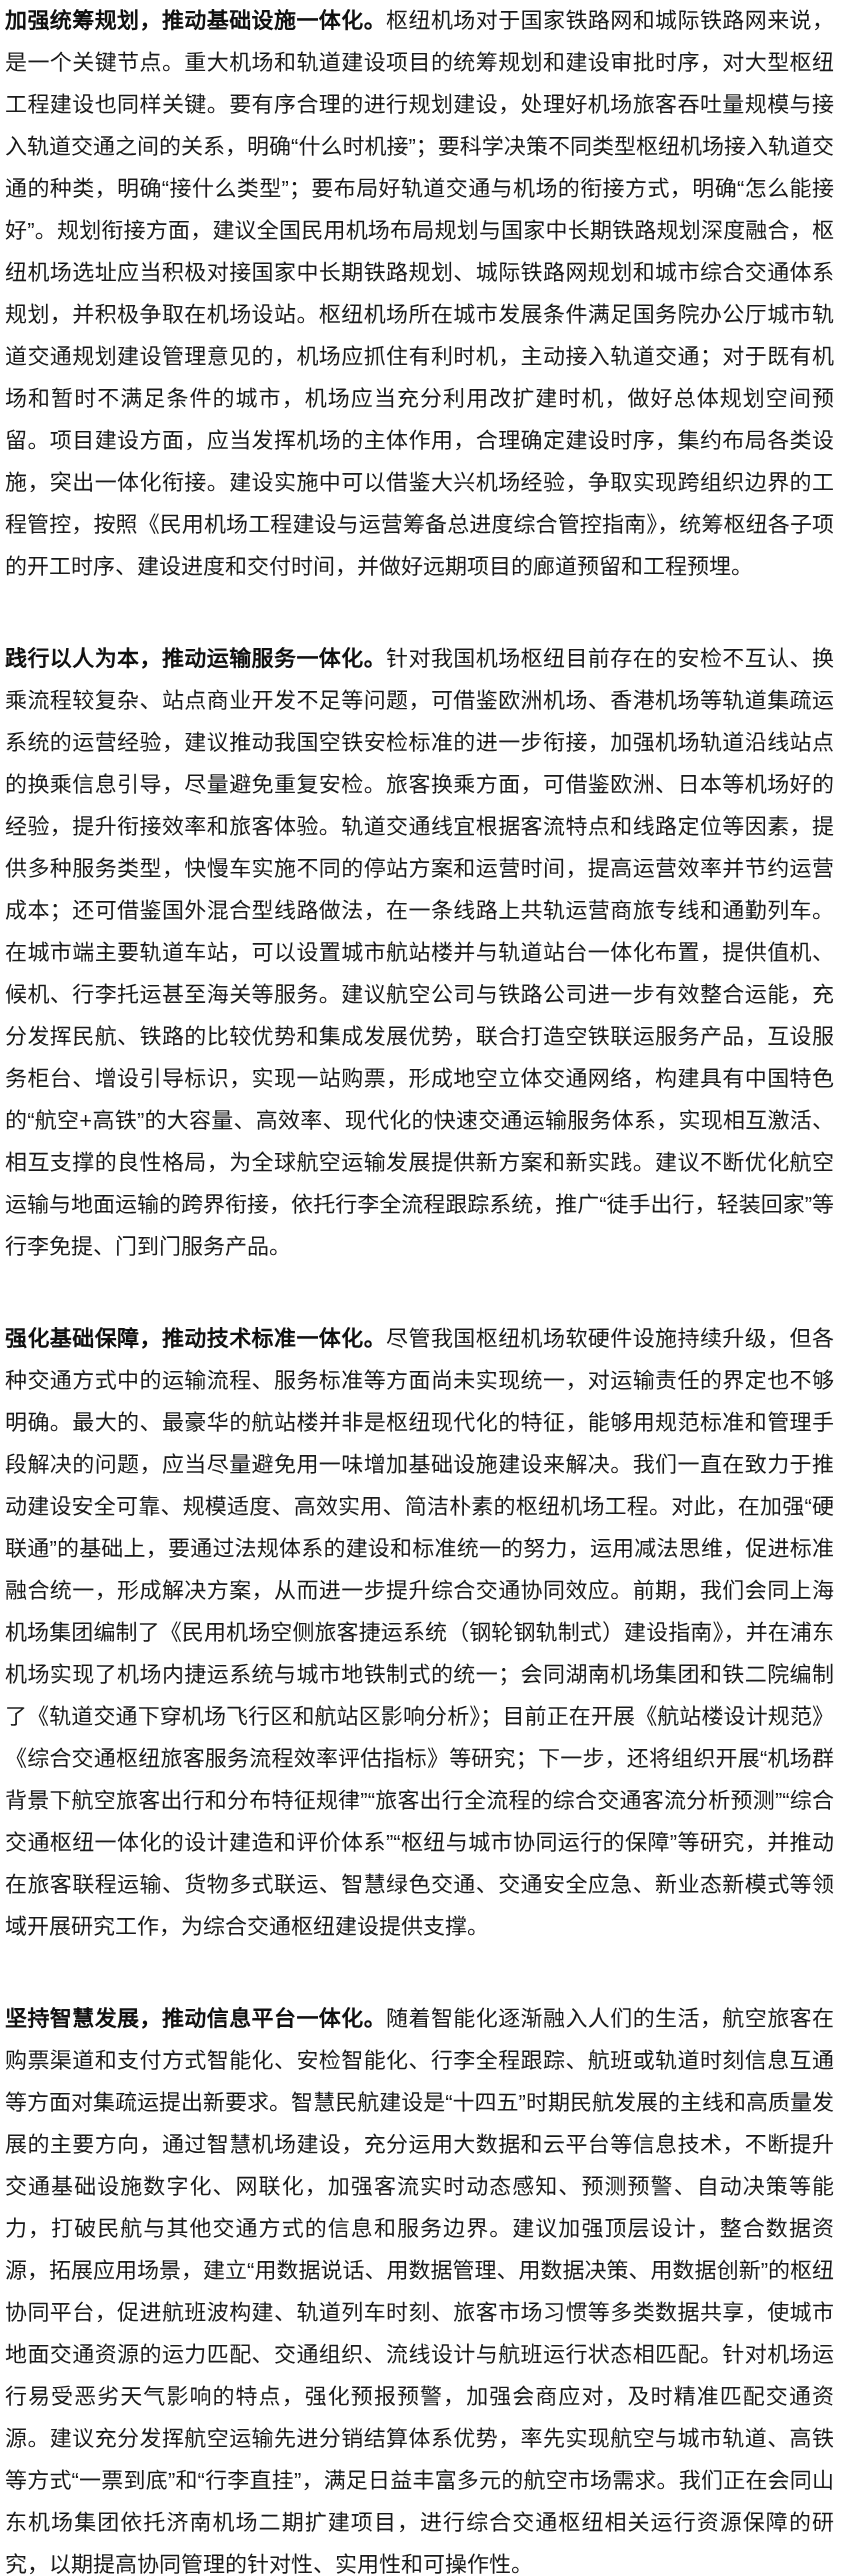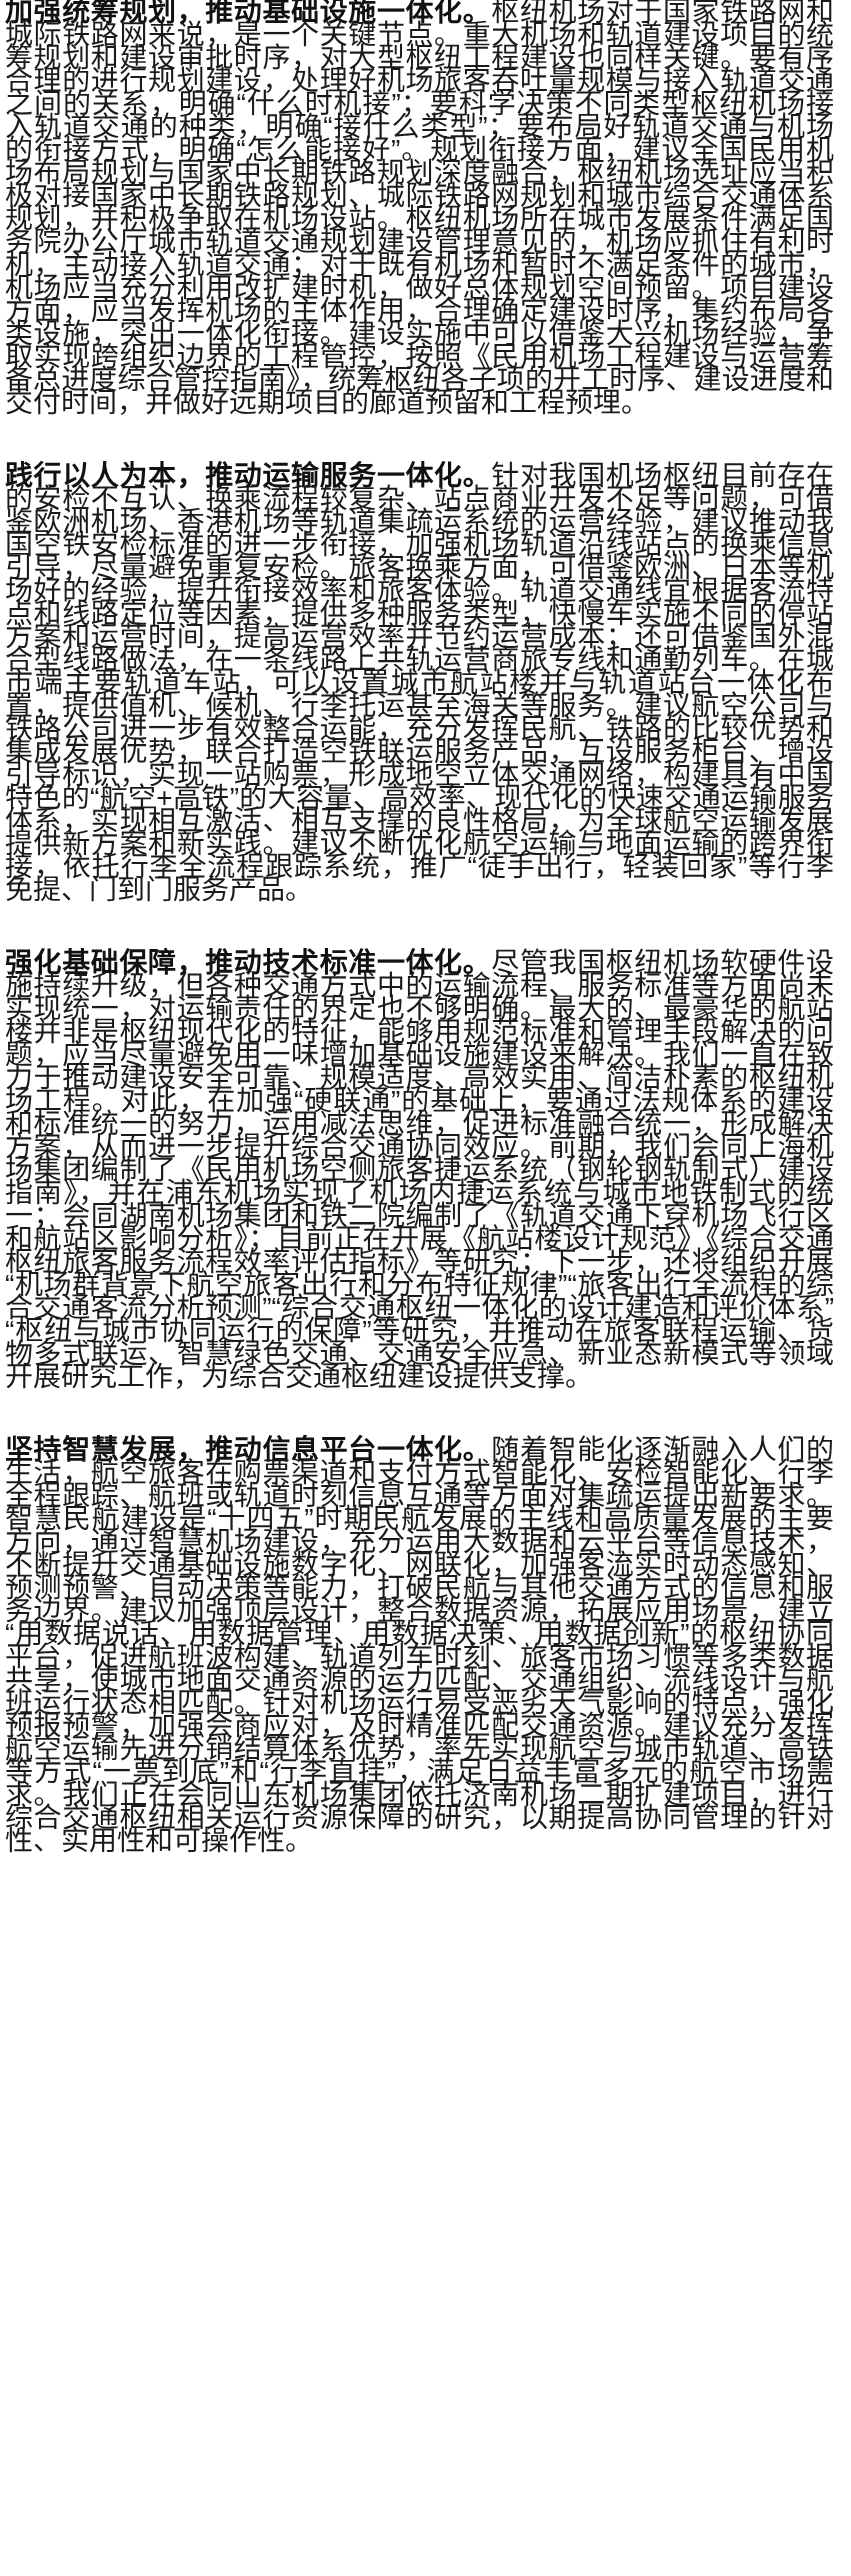--- a/index.html
+++ b/index.html
@@ -12,22 +12,22 @@
     min-height: 2576px;
     box-sizing: border-box;
     font-family: "Liberation Sans", sans-serif;
   }
   .article {
     box-sizing: border-box;
     width: 851px;
     padding: 0 5px;
   }
   .para {
-    font-size: 28px;
-    line-height: 23px;
+    font-size: 22px;
+    line-height: 42px;
     color: #1a1a1a;
     text-align: justify;
     text-justify: inter-character;
     margin: 0 12px 50px 0;
     word-break: break-all;
     overflow-wrap: anywhere;
   }
   .para:last-child {
     margin-bottom: 0;
   }

